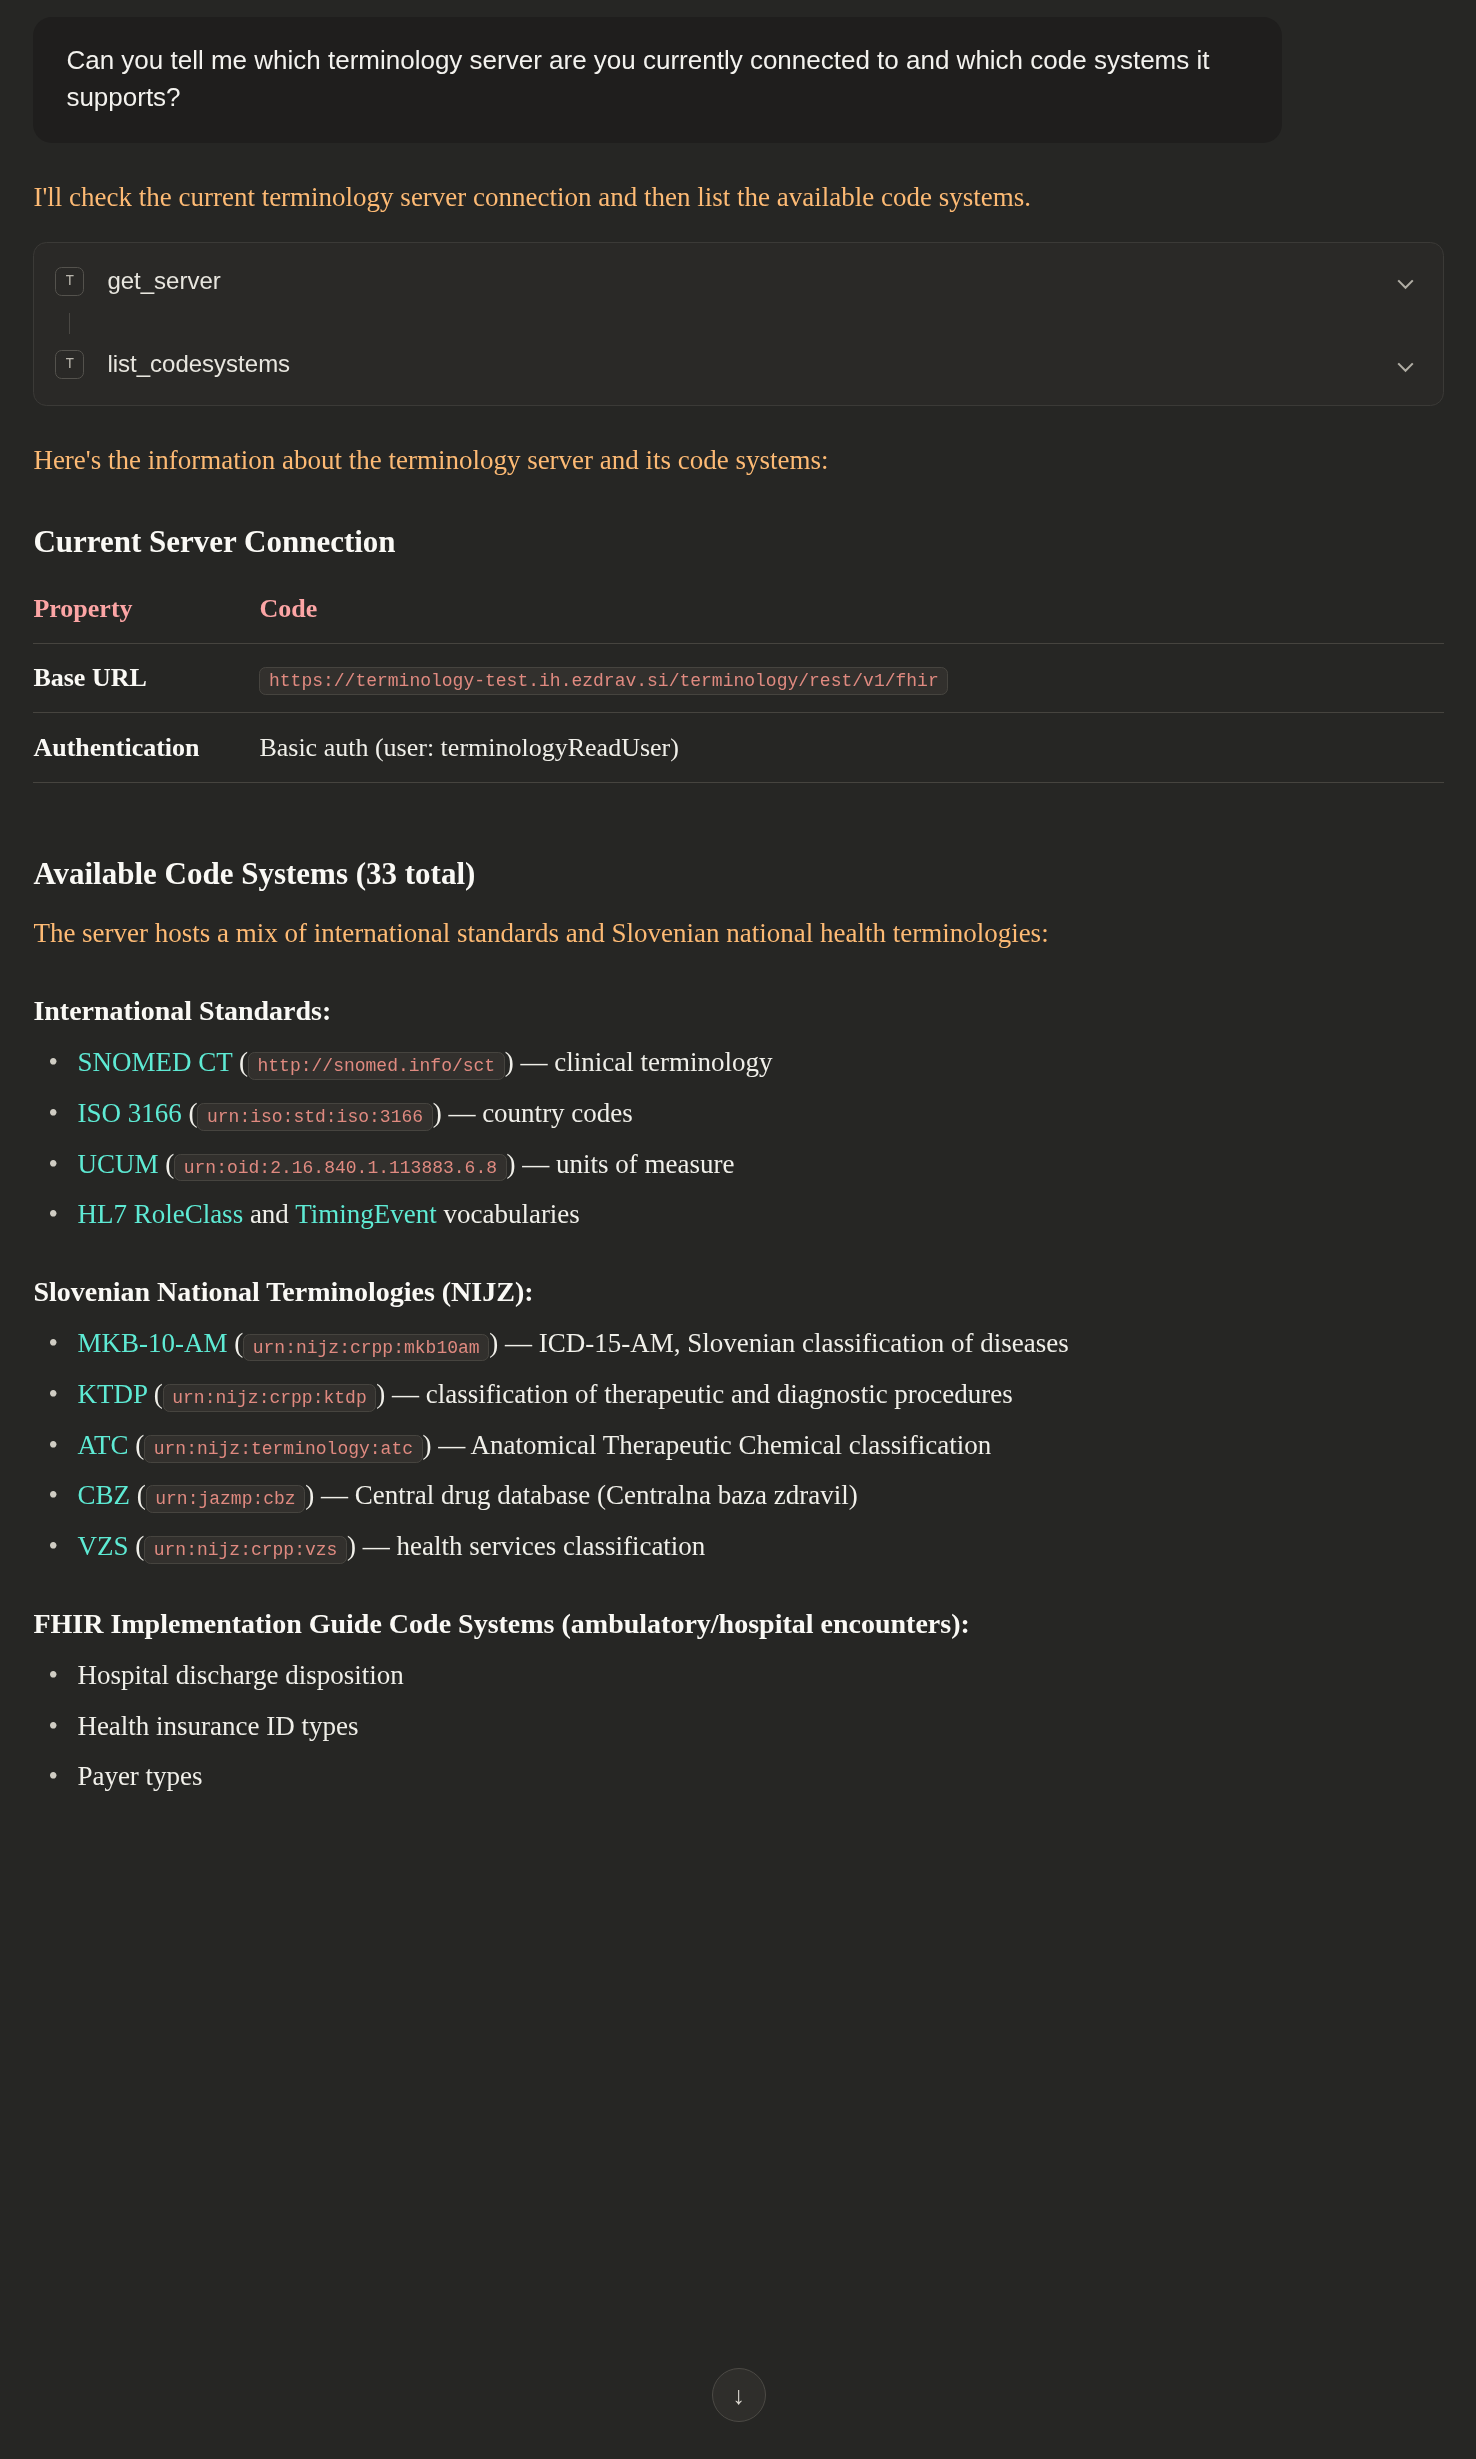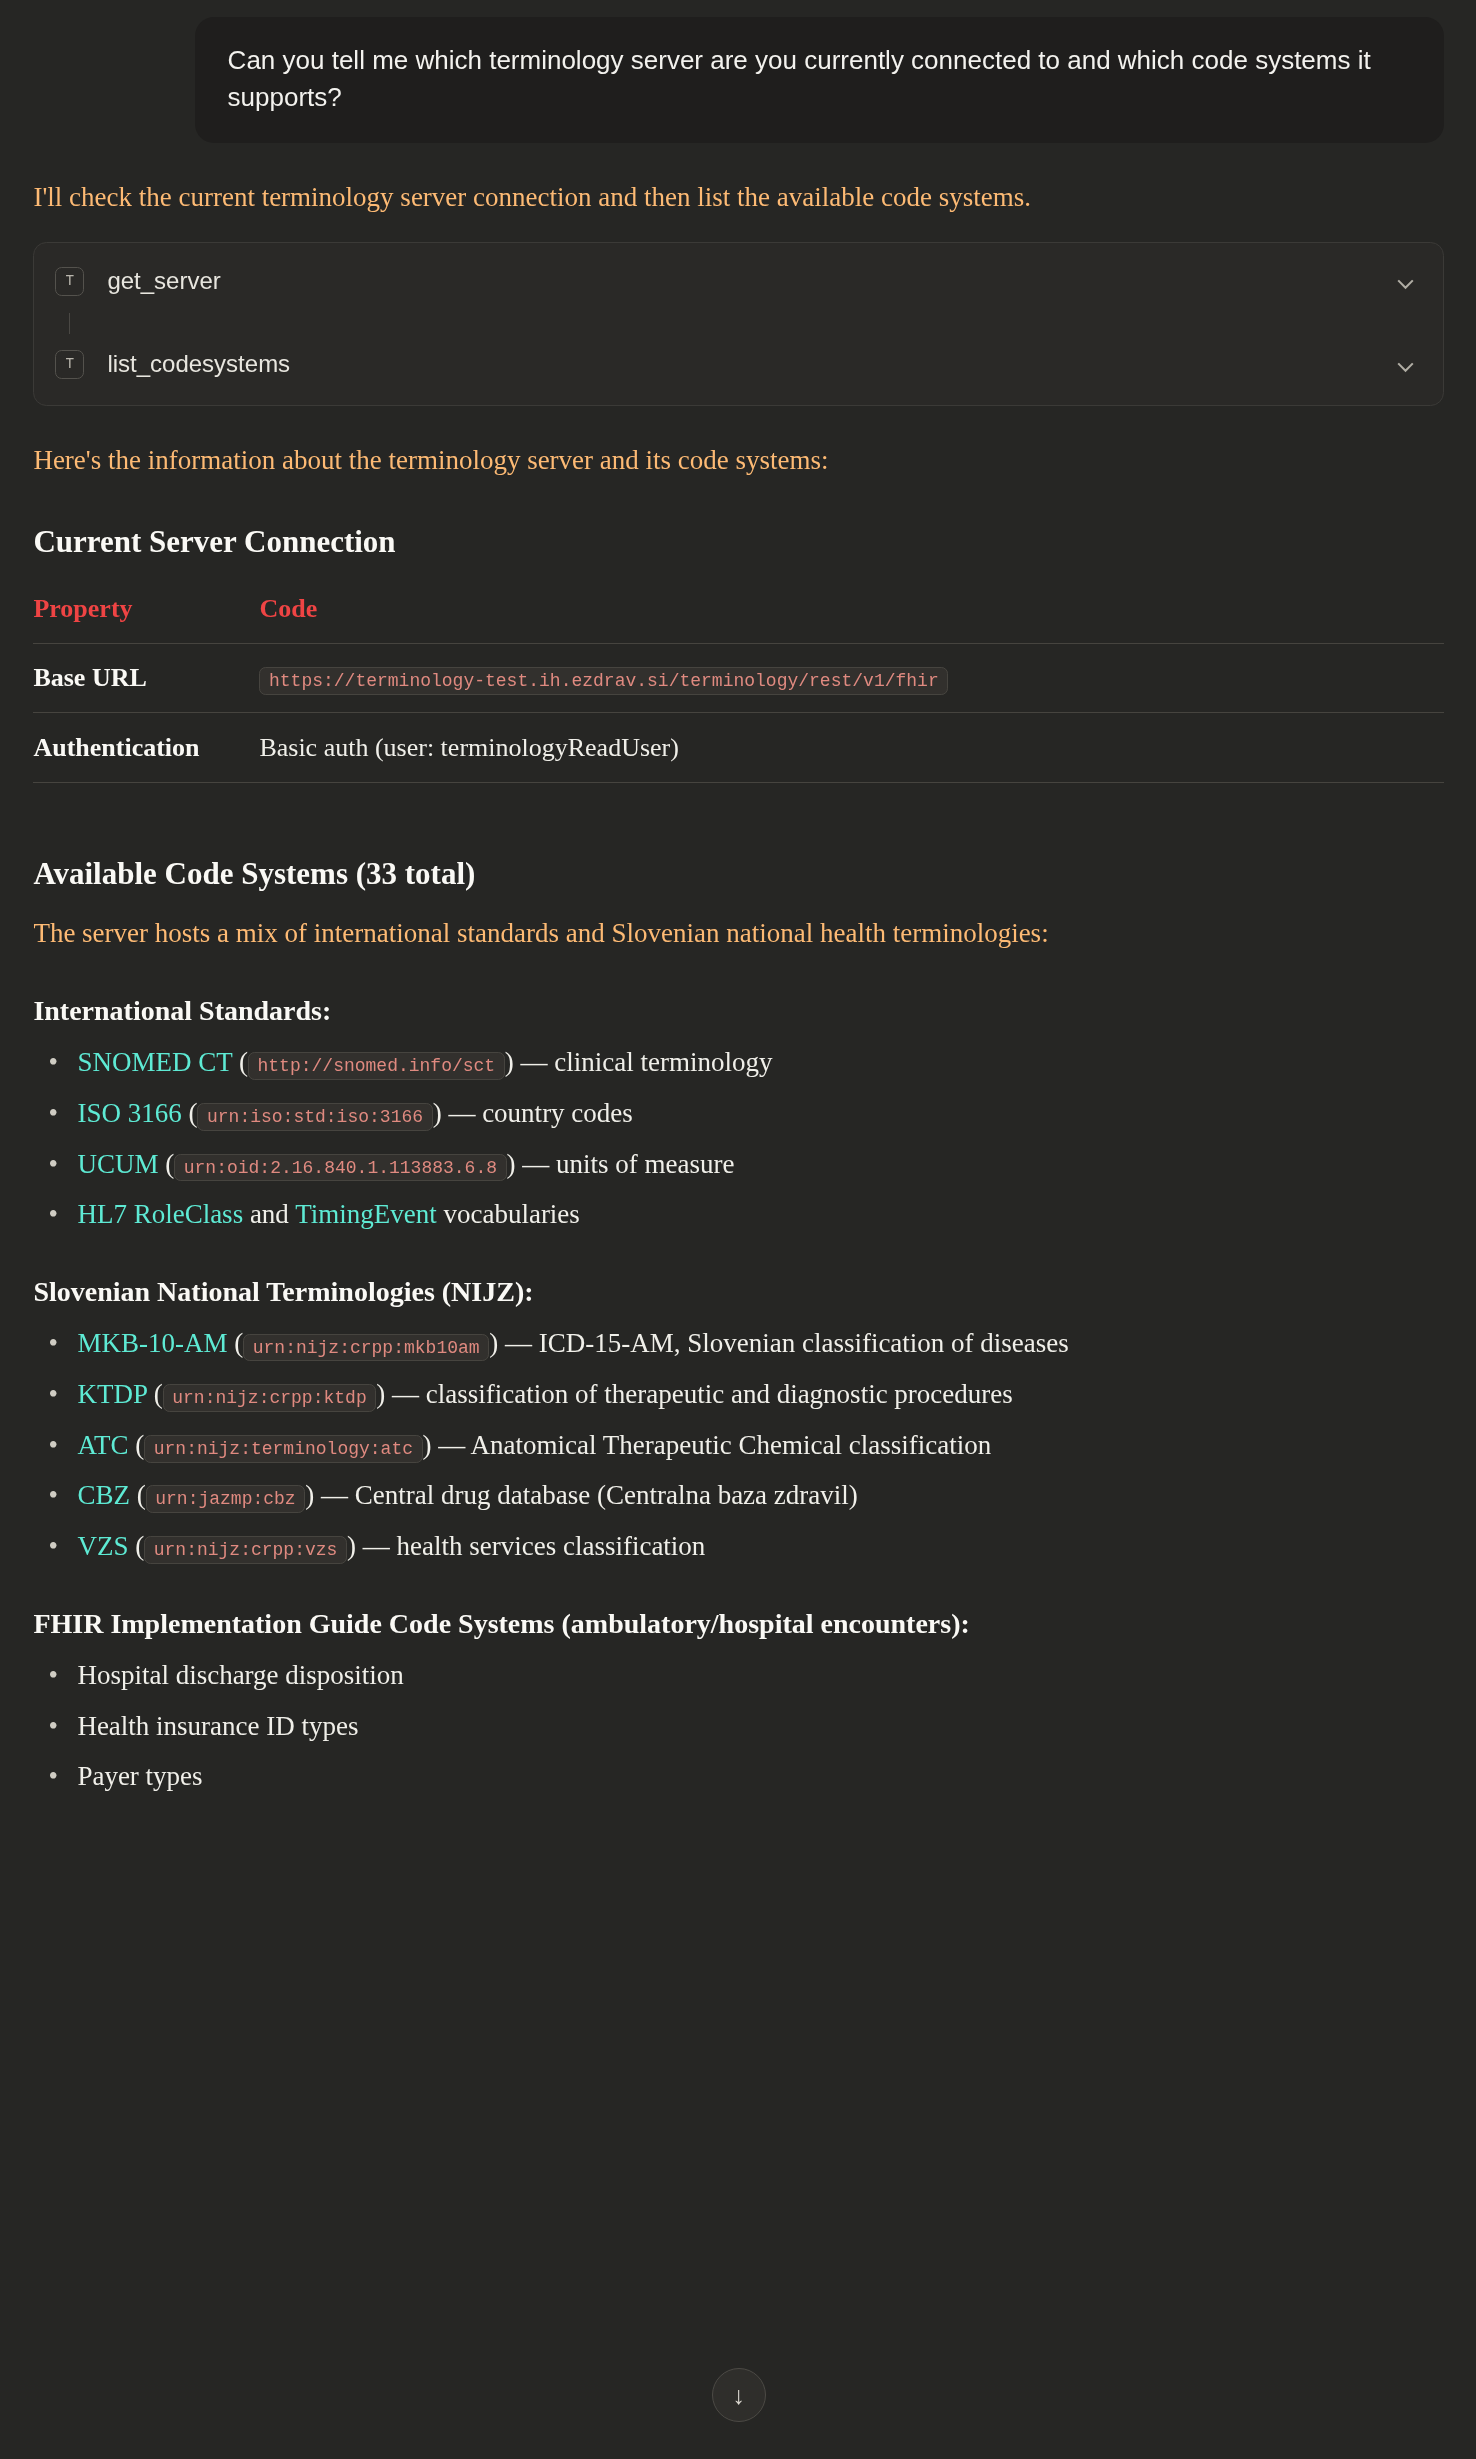--- a/index.html
+++ b/index.html
@@ -25,21 +25,21 @@
   }
   .inner {
     width: 1437px;
     margin: 0 auto;
     padding: 0 13.4px;
   }
 
   
   .user-row {
     display: flex;
-    justify-content: flex-end;
+    justify-content: flex-start;
     padding-top: 17.3px;
   }
   .user-bubble {
     background: #1f1e1d;
     border-radius: 19px;
     padding: 25px 33px 27px 33px;
     max-width: 1249px;
     font-family: "Liberation Sans", sans-serif;
     font-size: 26px;
     line-height: 1.42;
@@ -121,21 +121,21 @@
   table.kv {
     width: 100%;
     border-collapse: collapse;
     margin-top: 5.8px;
   }
   table.kv th {
     text-align: left;
     font-weight: bold;
     font-size: 26px;
     padding: 7.7px 0 15.4px 0;
-    color: #ef4444;
+    color: #fca5a5;
     border-bottom: 1px solid #46443f;
   }
   table.kv th.col-prop { width: 226px; }
   table.kv td {
     padding: 15.4px 0 15.4px 0;
     border-bottom: 1px solid #46443f;
     vertical-align: middle;
     font-size: 26px;
   }
   table.kv td.prop { font-weight: bold; color: #faf9f5; }

